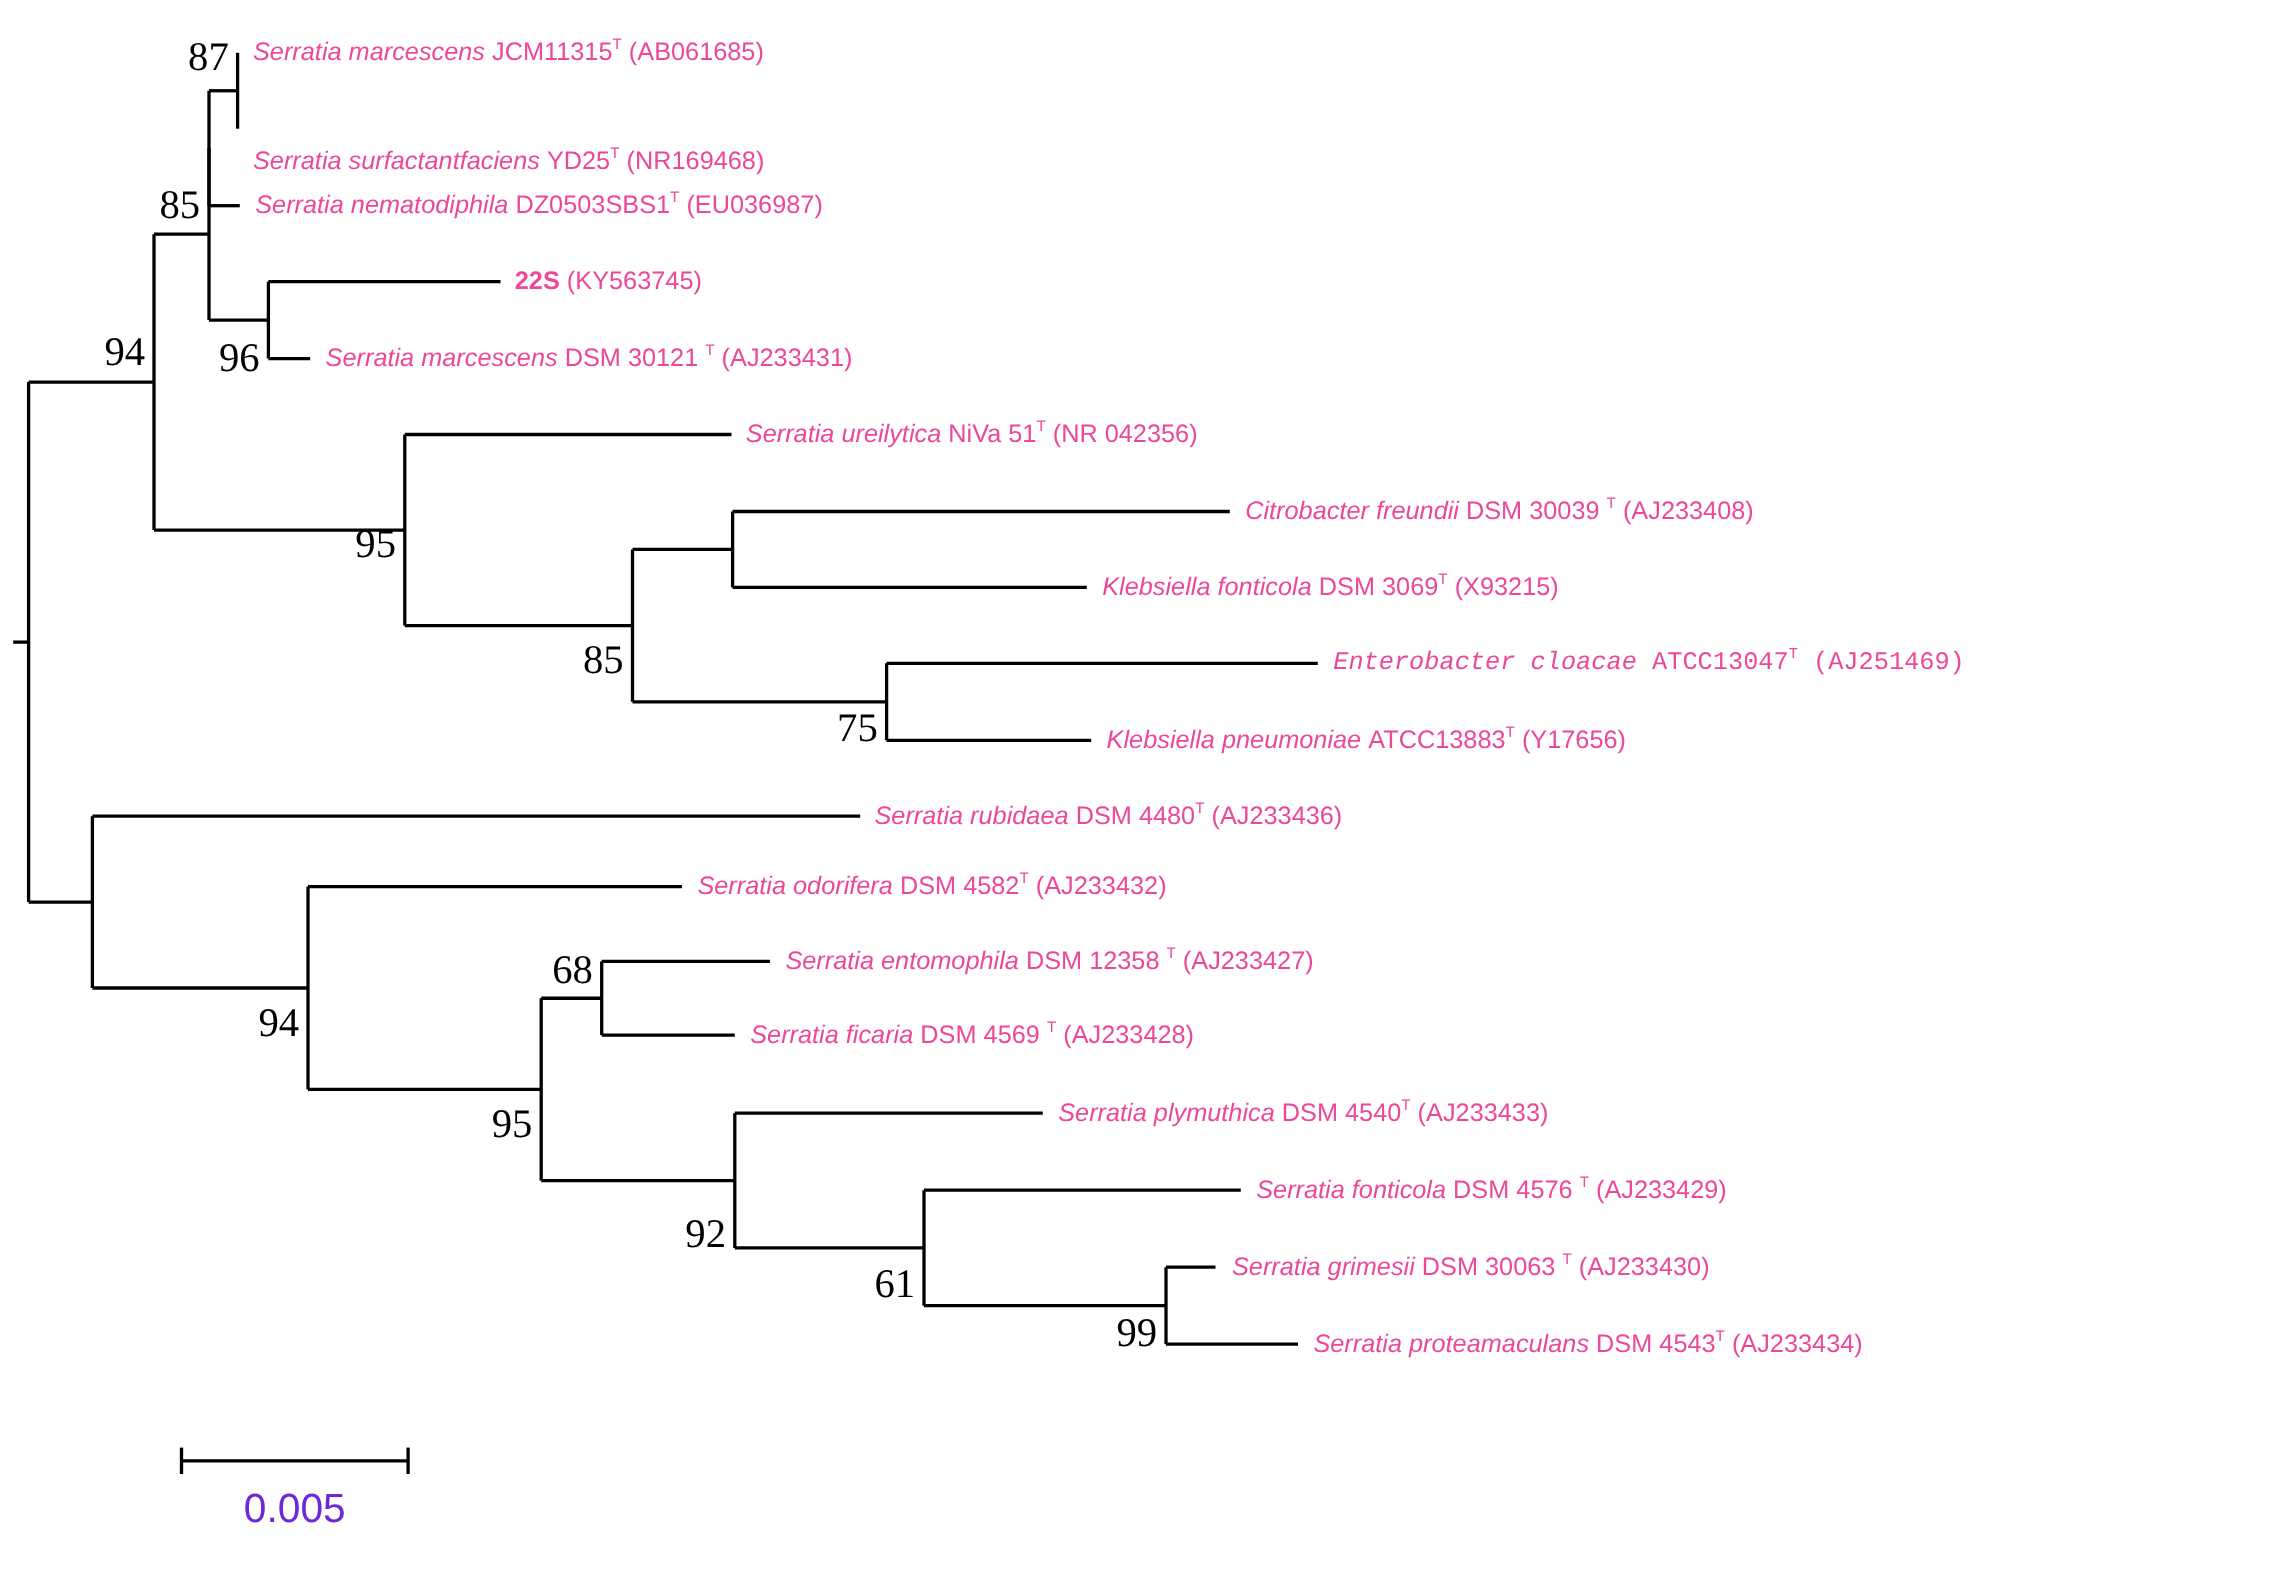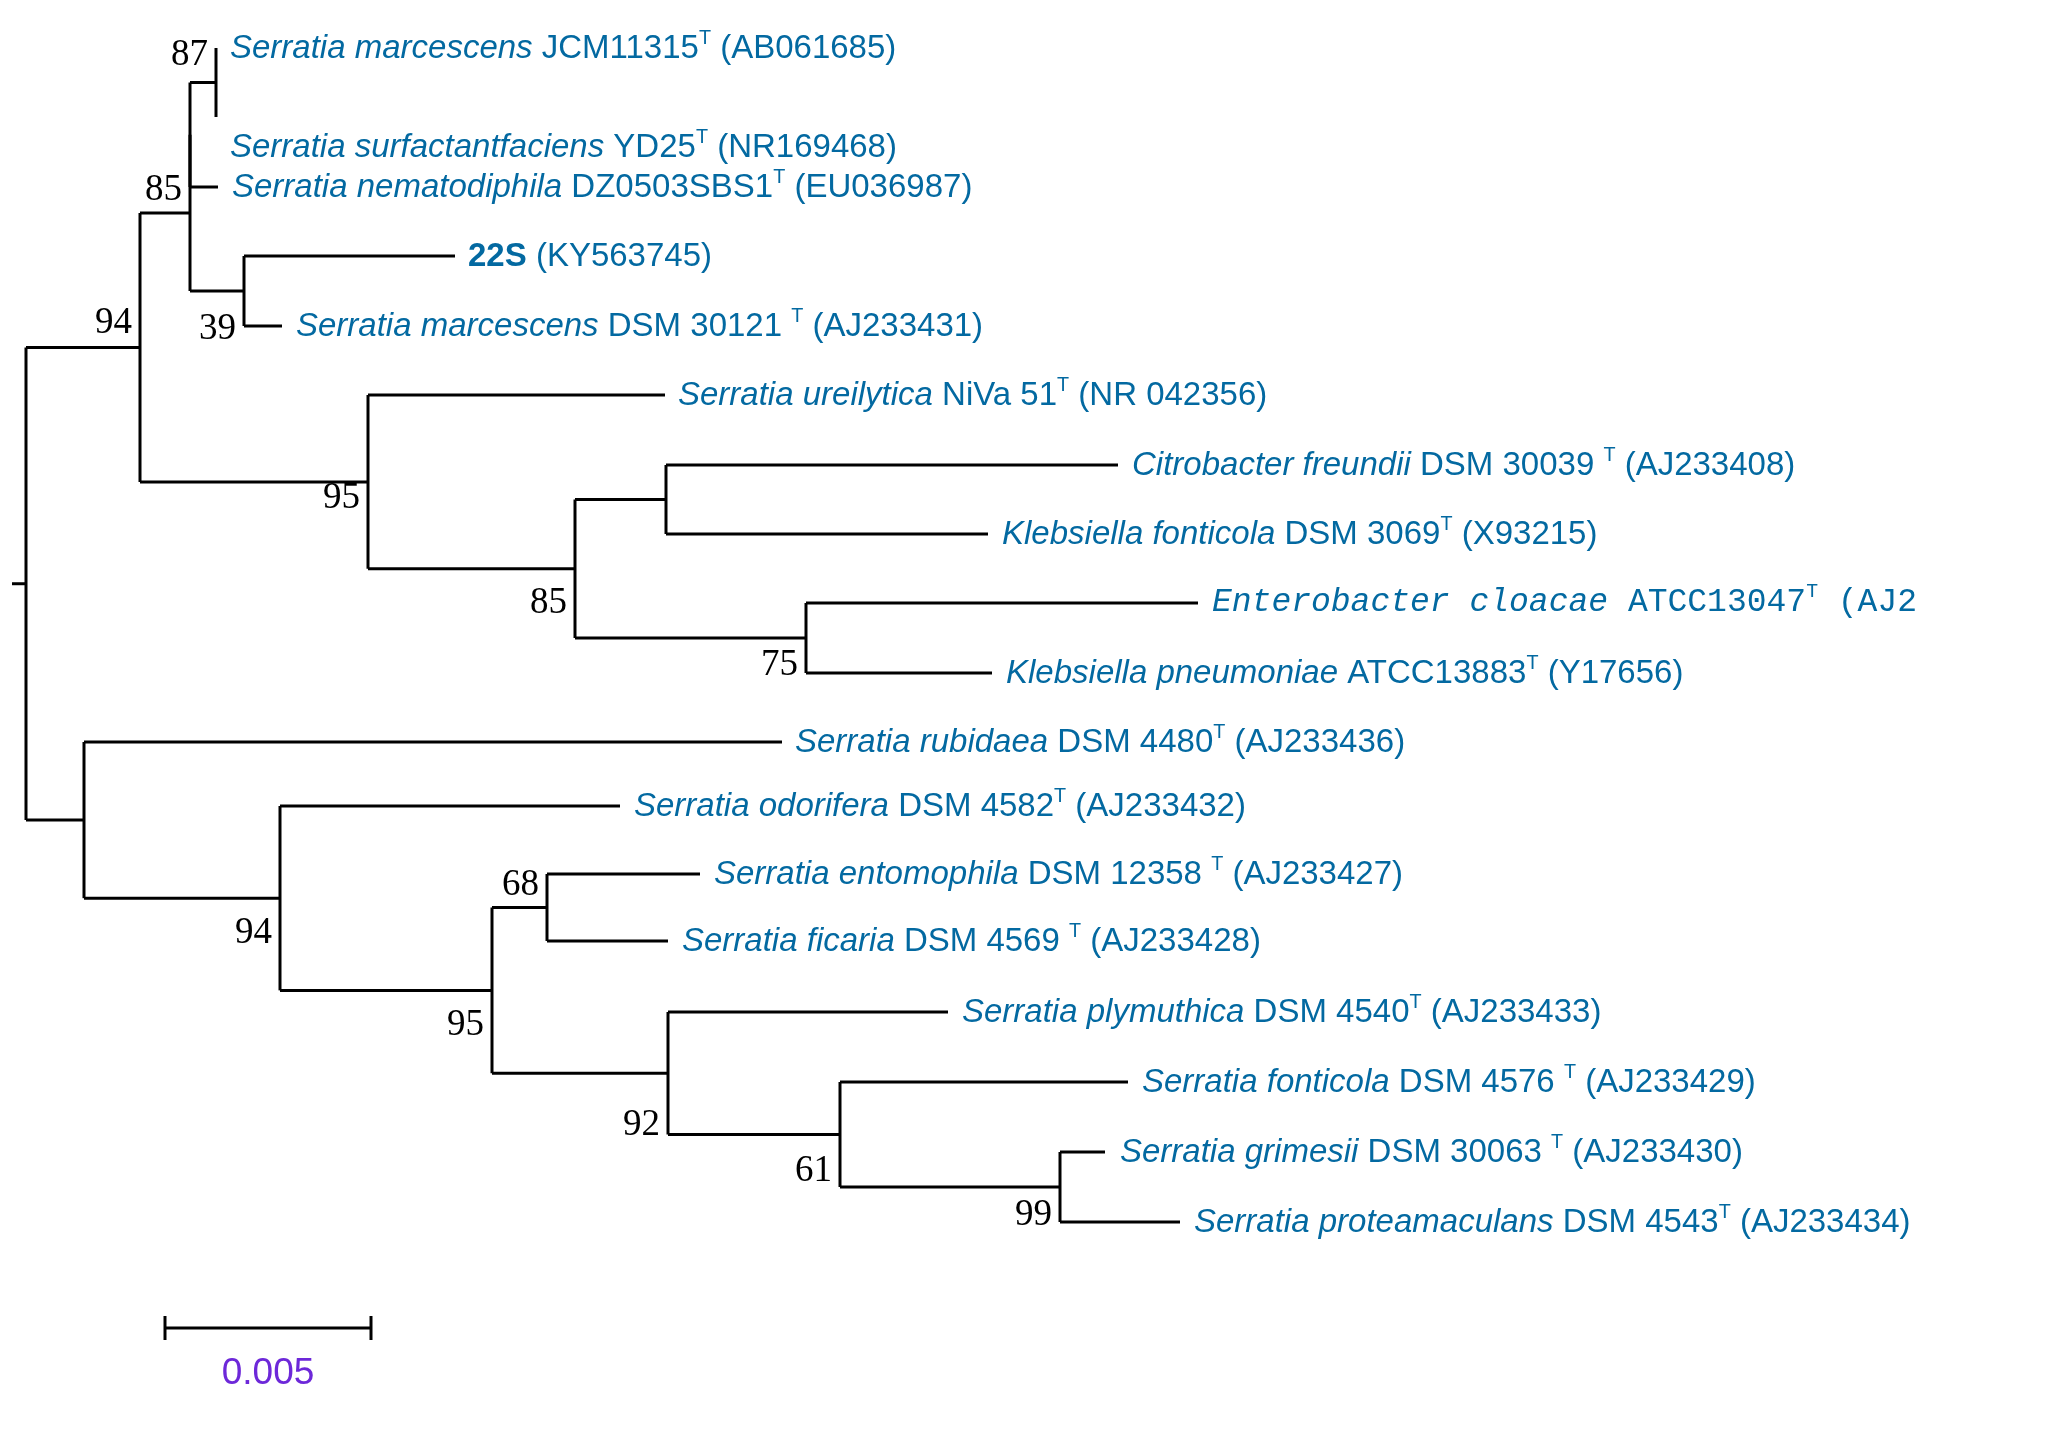--- a/index.html
+++ b/index.html
@@ -7,22 +7,22 @@
     position:relative;
     width:1915px;height:1441px;
     background:#ffffff;
     font-family:"Liberation Sans",sans-serif;
     overflow:hidden;
   }
   .figure svg{position:absolute;left:0;top:0;}
   .taxon{
     position:absolute;
     transform:translateY(-52%);
-    font-size:33px;
-    color:#0369a1;
+    font-size:23px;
+    color:#ec4899;
     white-space:nowrap;
   }
   .taxon i{font-style:italic;}
   .taxon b{font-weight:bold;font-style:normal;}
   .taxon sup{
     font-size:0.60em;
     position:relative;
     top:-0.10em;
     vertical-align:super;
     line-height:0;
@@ -100,21 +100,21 @@
       <line x1="1060" y1="1152" x2="1105" y2="1152" stroke="#000000" stroke-width="3"></line>
       <line x1="1060" y1="1222" x2="1180" y2="1222" stroke="#000000" stroke-width="3"></line>
       <line x1="12" y1="583.734375" x2="26" y2="583.734375" stroke="#000000" stroke-width="3"></line>
       <line x1="165" y1="1328" x2="371" y2="1328" stroke="#000000" stroke-width="3"></line>
       <line x1="165" y1="1316" x2="165" y2="1340" stroke="#000000" stroke-width="3"></line>
       <line x1="371" y1="1316" x2="371" y2="1340" stroke="#000000" stroke-width="3"></line>
     </svg>
   <div>
       <div class="bootstrap" style="left: 208px; top: 52px;">87</div>
       <div class="bootstrap" style="left: 182px; top: 187px;">85</div>
-      <div class="bootstrap" style="left: 236px; top: 326px;">39</div>
+      <div class="bootstrap" style="left: 236px; top: 326px;">96</div>
       <div class="bootstrap" style="left: 798px; top: 662px;">75</div>
       <div class="bootstrap" style="left: 567px; top: 600px;">85</div>
       <div class="bootstrap" style="left: 360px; top: 495px;">95</div>
       <div class="bootstrap" style="left: 132px; top: 320px;">94</div>
       <div class="bootstrap" style="left: 539px; top: 882px;">68</div>
       <div class="bootstrap" style="left: 1052px; top: 1212px;">99</div>
       <div class="bootstrap" style="left: 832px; top: 1168px;">61</div>
       <div class="bootstrap" style="left: 660px; top: 1122px;">92</div>
       <div class="bootstrap" style="left: 484px; top: 1022px;">95</div>
       <div class="bootstrap" style="left: 272px; top: 930px;">94</div>

